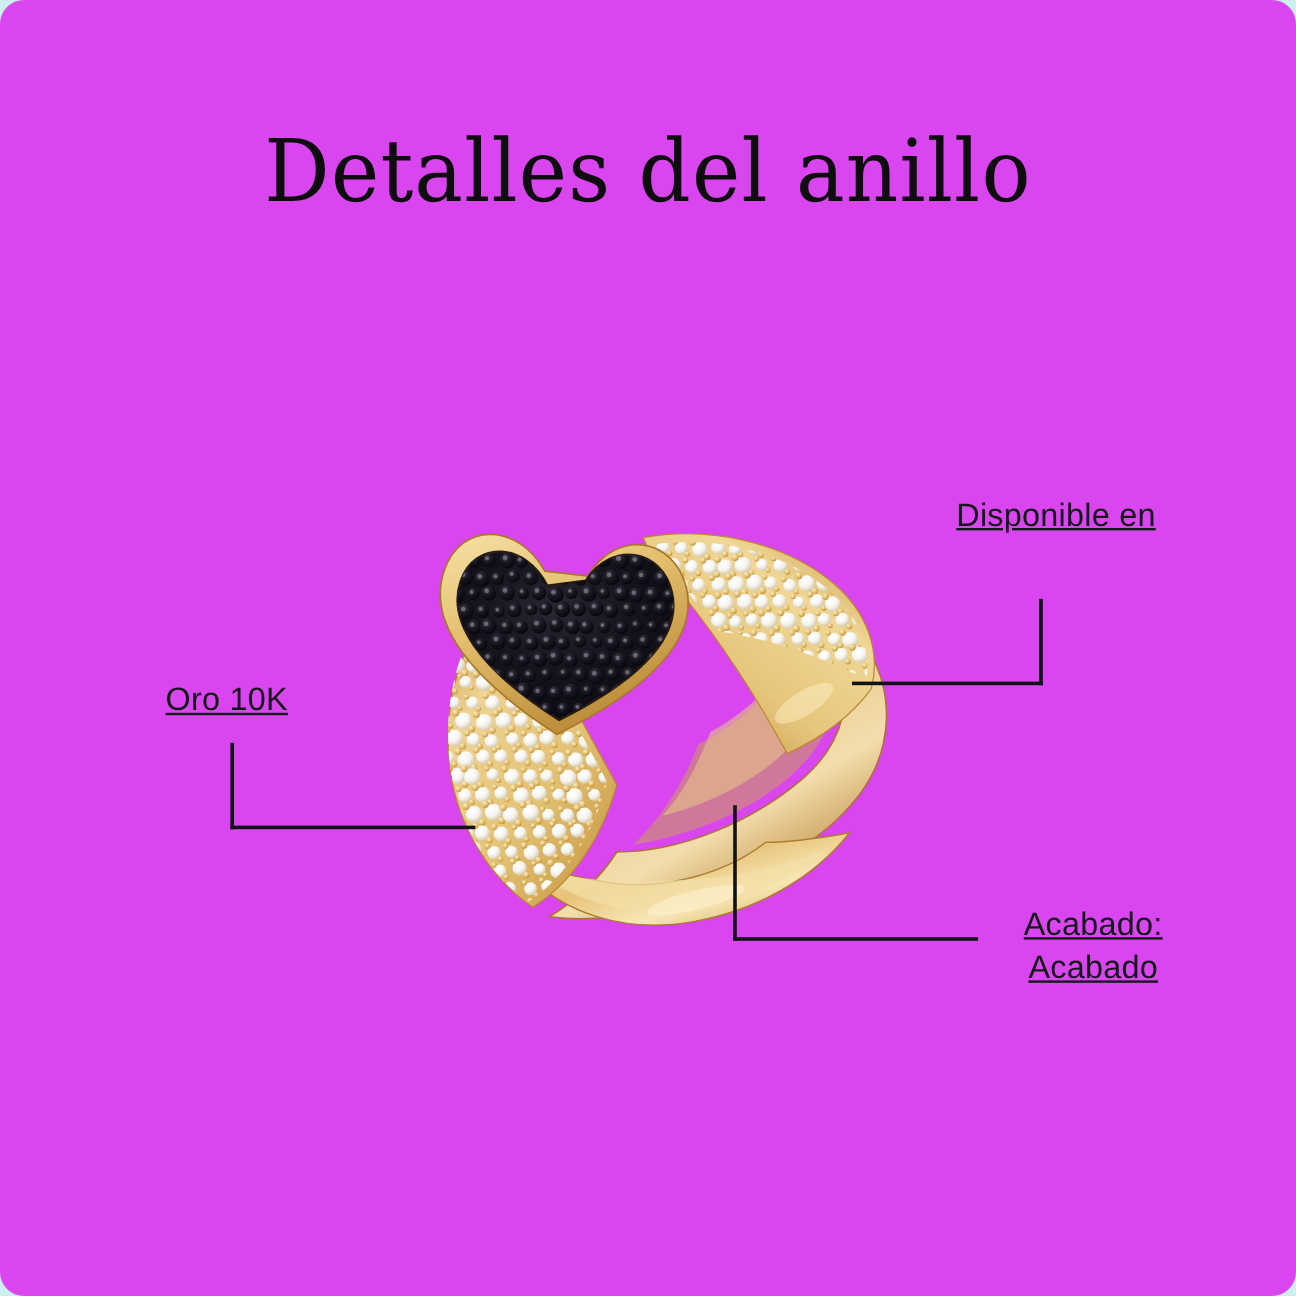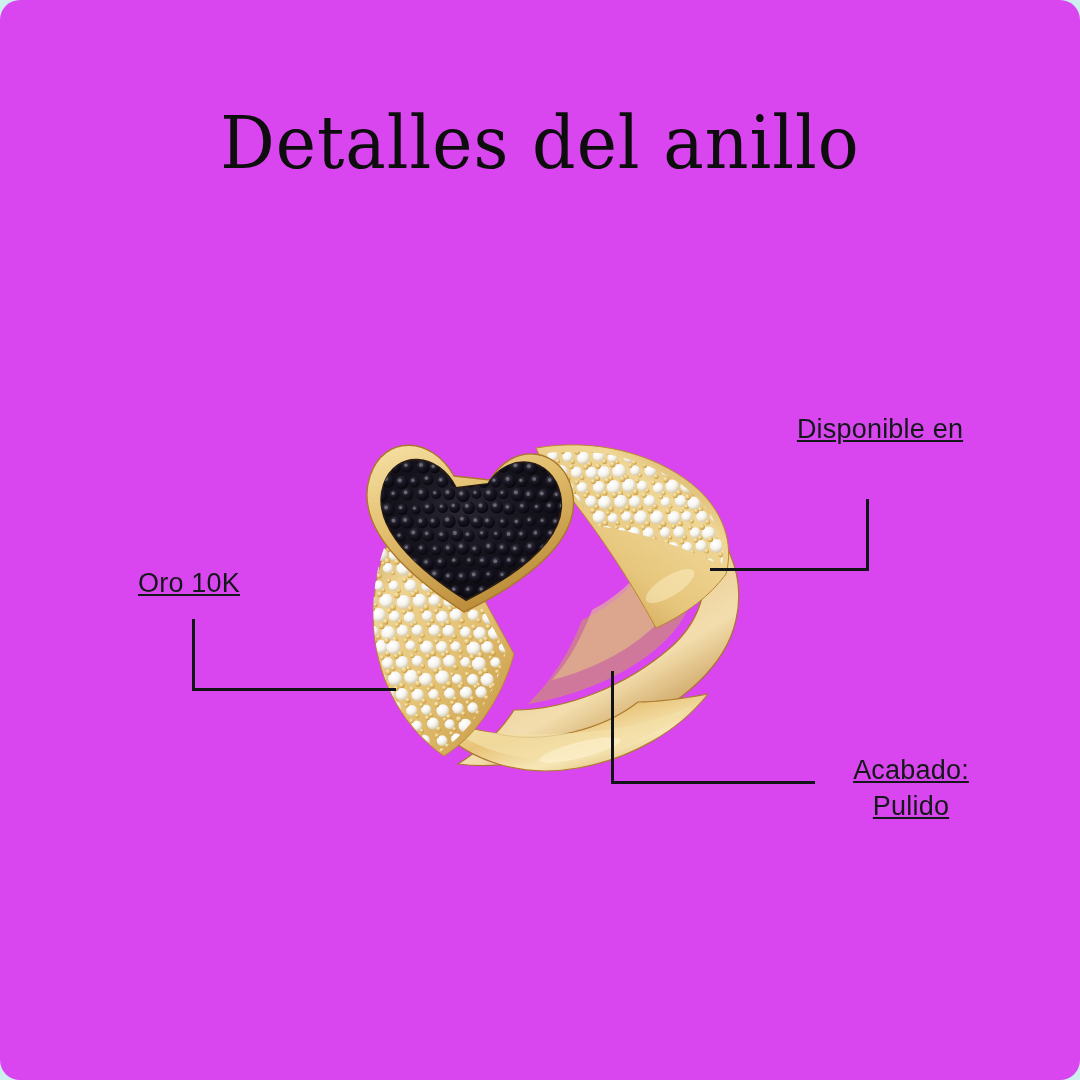--- a/index.html
+++ b/index.html
@@ -2067,16 +2067,16 @@
   <div class="callout callout-oro" style="color: rgb(20, 24, 26);">
     <div>Oro 10K</div>
   </div>
 
   <div class="callout callout-tallas" style="color: rgb(20, 24, 26);">
     <div>Disponible en</div>
   </div>
 
   <div class="callout callout-acabado" style="color: rgb(20, 24, 26);">
     <div>Acabado:</div>
-    <div>Pulido</div>
+    <div>Acabado</div>
   </div>
 
 </div>
 
 </body></html>

